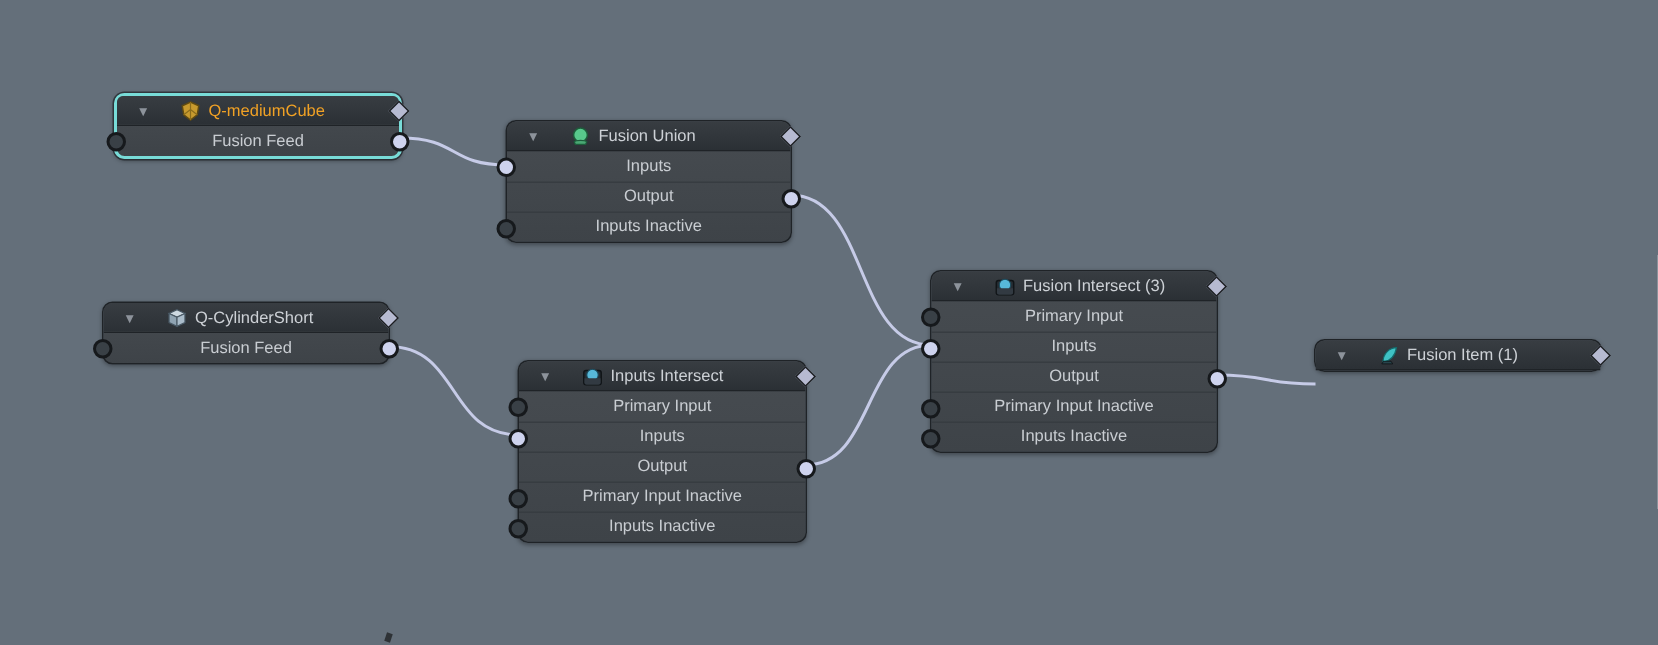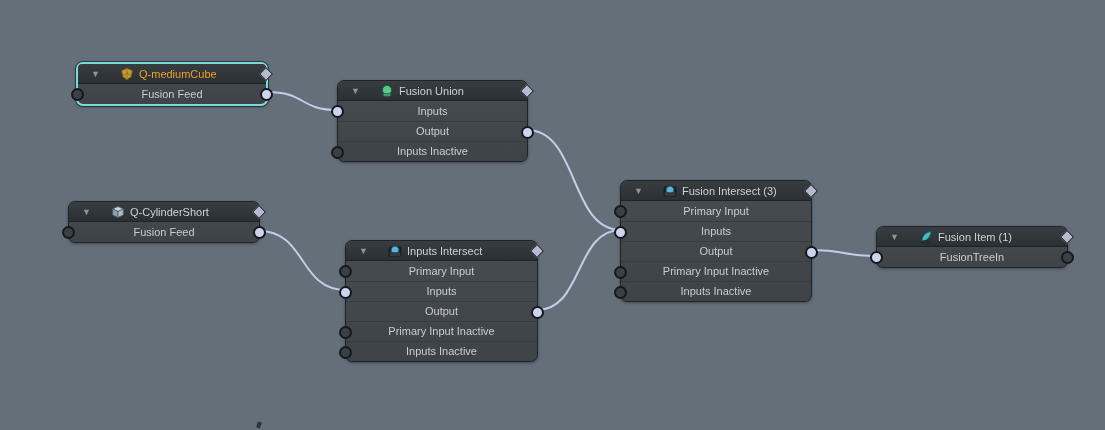--- a/index.html
+++ b/index.html
@@ -173,15 +173,14 @@
         <span class="tri">▼</span>
         <span class="nicon">
           <svg width="14" height="14" viewBox="0 0 14 14">
             <path d="M3 11.5 C3 5.5 7.5 1.8 12 1.8 C11 7.5 7.5 10.8 3 11.5 Z" fill="#3fc2c4" stroke="#156a6b" stroke-width="0.8"></path>
             <path d="M2.2 12.6 L9.5 12.6 L8.3 10.8 L3.4 10.8 Z" fill="#28444c" stroke="#101417" stroke-width="0.6"></path>
           </svg>
         </span>
         <span class="ntitle">Fusion Item (1)</span>
         <span class="diamond"></span>
       </div>
-      <div class="node-row"><span class="port left filled"></span><span class="plabel">FusionTreeIn</span><span class="port right empty"></span></div>
     </div>
   </div>
 
 </body></html>

